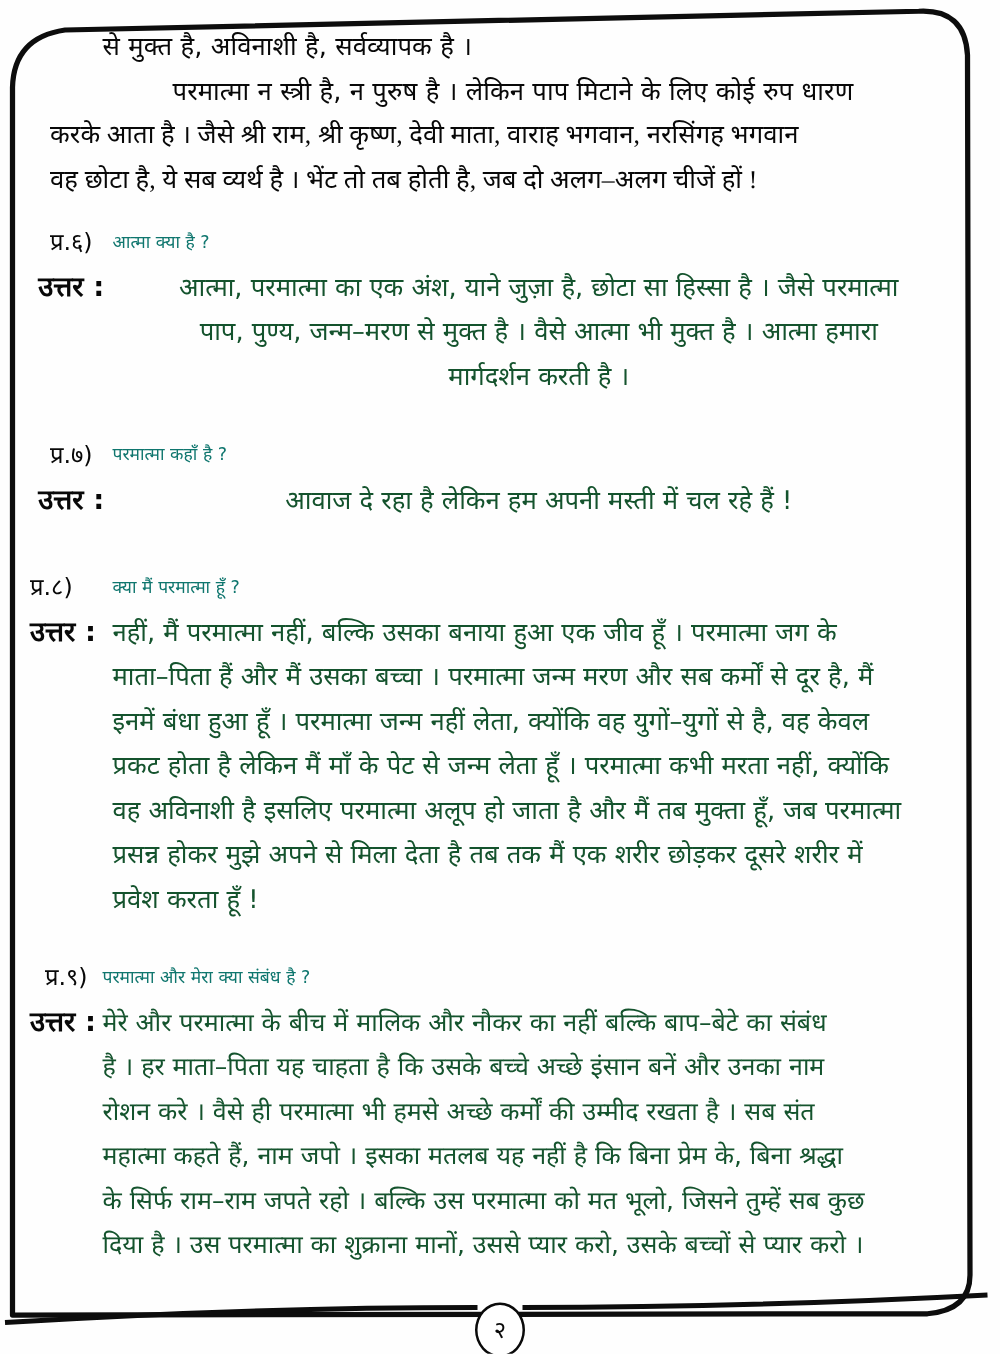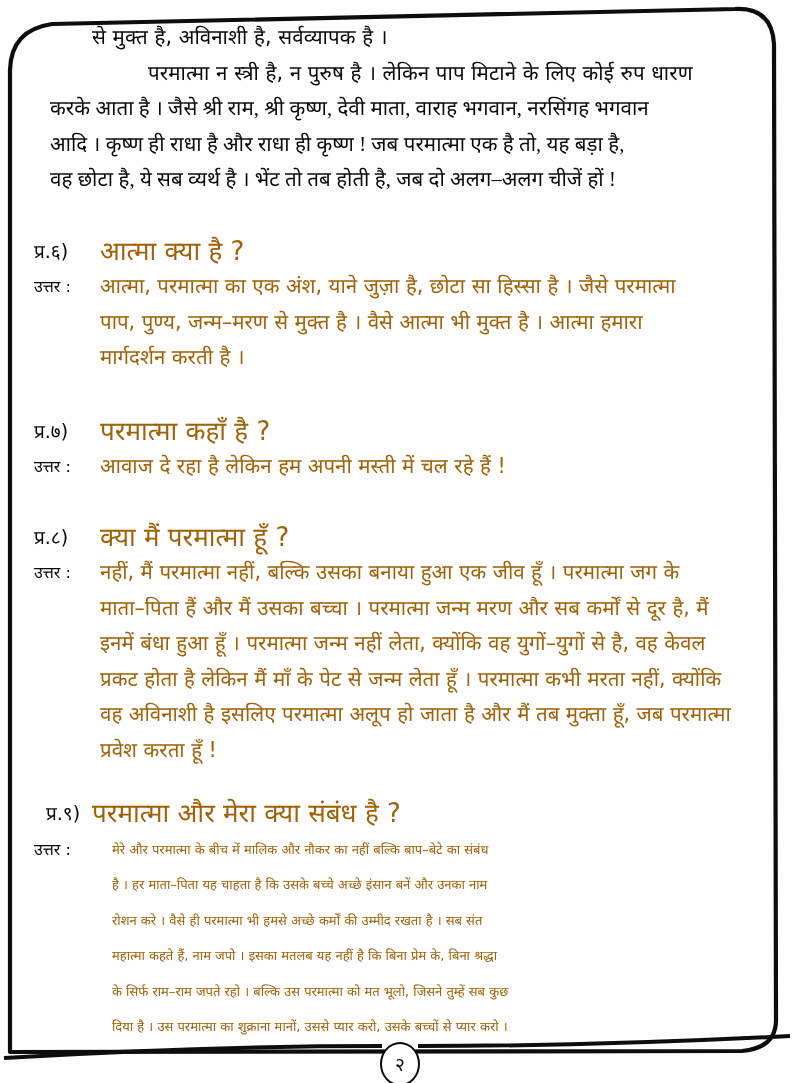--- a/index.html
+++ b/index.html
@@ -29,21 +29,21 @@
     top: 0;
     left: 0;
     width: 800px;
     height: 1083px;
     pointer-events: none;
   }
 
   
   .content {
     position: absolute;
-    left: 34px;
+    left: 24px;
     top: 20px;
     width: 748px;
     height: 995px;
   }
 
   .para {
     font-size: 20.5px;
     line-height: 35.5px;
     letter-spacing: 0.1px;
     margin: 0;
@@ -82,47 +82,48 @@
     font-size: 19px;
     line-height: 35.5px;
     white-space: nowrap;
     color: #080808;
   }
   .label.q {
     width: 66px;
   }
   .label.a {
     width: 66px;
-    font-size: 16px;
+    font-size: 22px;
+    font-weight: bold;
   }
   .qtext {
-    font-size: 26px;
-    line-height: 35.5px;
-    white-space: nowrap;
-    color: #a16207;
+    font-size: 14px;
+    line-height: 35.5px;
+    white-space: nowrap;
+    color: #0f766e;
   }
   .atext {
     flex: 1 1 auto;
     font-size: 20.5px;
     line-height: 35.5px;
-    color: #a16207;
+    color: #14532d;
   }
   .atext .line {
     display: block;
     white-space: nowrap;
   }
 
   
-  .qa.q6 { margin-top: 36px; }
-  .qa.q7 { margin-top: 38px; }
+  .qa.q6 { margin-top: 15px; text-align: center; }
+  .qa.q7 { margin-top: 28px; text-align: center; }
   .qa.q8 { margin-top: 35px; }
   .qa.q9 { margin-top: 28px; }
   .qa.q9 .label.q  { width: 58px; text-align: center; }
   .qa.q9 .label.a  { width: 58px; }
-  .qa.q9 .atext    { font-size: 13px; margin-left: 20px; }
+  .qa.q9 .atext    { font-size: 20px; }
 
   
   .footer {
     position: absolute;
     left: 0;
     top: 1028px;
     width: 800px;
     height: 55px;
   }
   .page-num {
@@ -162,21 +163,20 @@
     <path d="M 4 1058 Q 200 1046 382 1046" fill="none" stroke="#0d0d0d" stroke-width="4"></path>
     <path d="M 418 1046 Q 600 1046 790 1036" fill="none" stroke="#0d0d0d" stroke-width="4"></path>
   </svg>
 
   <div class="content">
 
     <div class="para opening">
       <span class="line">से मुक्त है, अविनाशी है, सर्वव्यापक है ।</span>
       <span class="line indent">परमात्मा न स्त्री है, न पुरुष है । लेकिन पाप मिटाने के लिए कोई रुप धारण</span>
       <span class="line full">करके आता है । जैसे श्री राम, श्री कृष्ण, देवी माता, वाराह भगवान, नरसिंगह भगवान</span>
-      <span class="line full">आदि । कृष्ण ही राधा है और राधा ही कृष्ण ! जब परमात्मा एक है तो, यह बड़ा है,</span>
       <span class="line full">वह छोटा है, ये सब व्यर्थ है । भेंट तो तब होती है, जब दो अलग–अलग चीजें हों !</span>
     </div>
 
     <div class="qa q6">
       <div class="qa-row">
         <span class="label q">प्र.६)</span>
         <span class="qtext">आत्मा क्या है ?</span>
       </div>
       <div class="qa-row">
         <span class="label a">उत्तर :</span>
@@ -207,20 +207,21 @@
         <span class="qtext">क्या मैं परमात्मा हूँ ?</span>
       </div>
       <div class="qa-row">
         <span class="label a">उत्तर :</span>
         <span class="atext">
           <span class="line">नहीं, मैं परमात्मा नहीं, बल्कि उसका बनाया हुआ एक जीव हूँ । परमात्मा जग के</span>
           <span class="line">माता–पिता हैं और मैं उसका बच्चा । परमात्मा जन्म मरण और सब कर्मों से दूर है, मैं</span>
           <span class="line">इनमें बंधा हुआ हूँ । परमात्मा जन्म नहीं लेता, क्योंकि वह युगों–युगों से है, वह केवल</span>
           <span class="line">प्रकट होता है लेकिन मैं माँ के पेट से जन्म लेता हूँ । परमात्मा कभी मरता नहीं, क्योंकि</span>
           <span class="line">वह अविनाशी है इसलिए परमात्मा अलूप हो जाता है और मैं तब मुक्ता हूँ, जब परमात्मा</span>
+          <span class="line">प्रसन्न होकर मुझे अपने से मिला देता है तब तक मैं एक शरीर छोड़कर दूसरे शरीर में</span>
           <span class="line">प्रवेश करता हूँ !</span>
         </span>
       </div>
     </div>
 
     <div class="qa q9">
       <div class="qa-row">
         <span class="label q">प्र.९)</span>
         <span class="qtext">परमात्मा और मेरा क्या संबंध है ?</span>
       </div>

